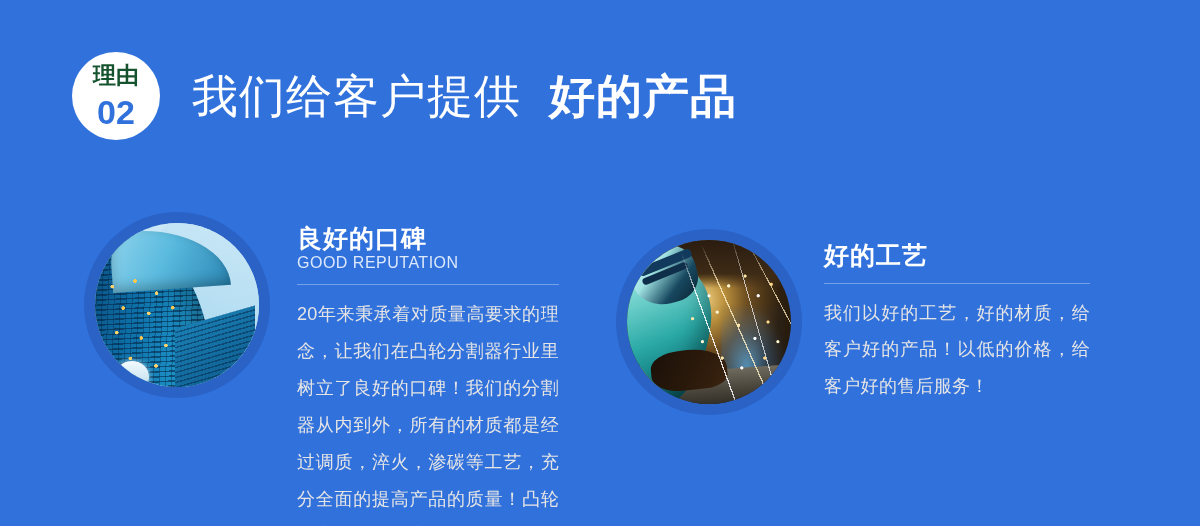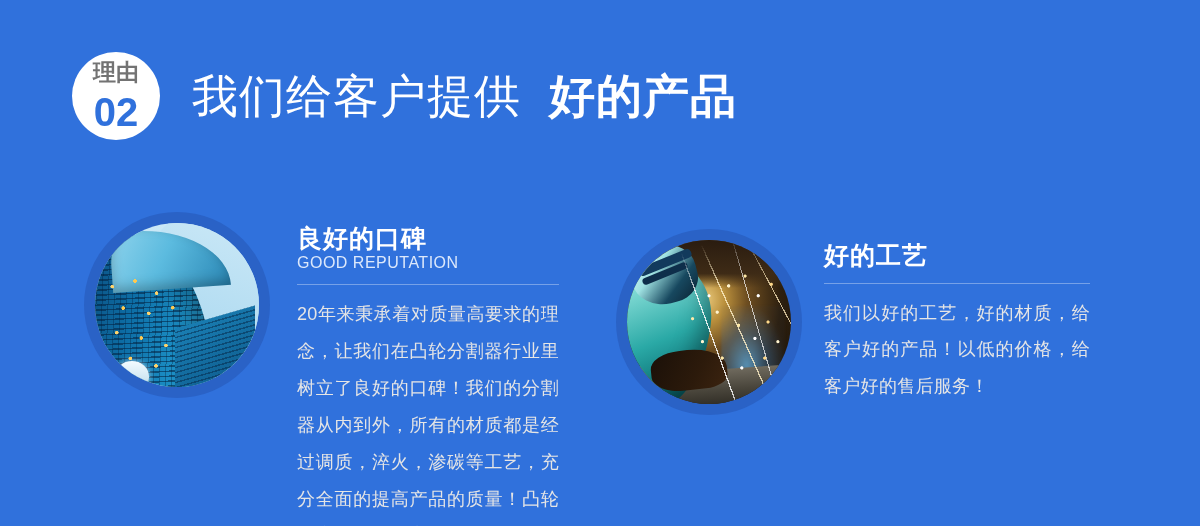--- a/index.html
+++ b/index.html
@@ -34,31 +34,31 @@
     background: #ffffff;
     display: flex;
     flex-direction: column;
     align-items: center;
     justify-content: center;
     flex: 0 0 auto;
     line-height: 1;
   }
 
   .badge-top {
-    color: #737373;
+    color: #14532d;
     font-size: 23px;
     font-weight: bold;
     letter-spacing: 0px;
     line-height: 1;
     margin-bottom: 8px;
   }
 
   .badge-num {
     color: #3071dc;
-    font-size: 40px;
+    font-size: 34px;
     font-weight: bold;
     line-height: 1;
     letter-spacing: 0px;
     font-family: "Liberation Sans", sans-serif;
   }
 
   .headline {
     color: #ffffff;
     font-size: 46px;
     line-height: 1.05;

